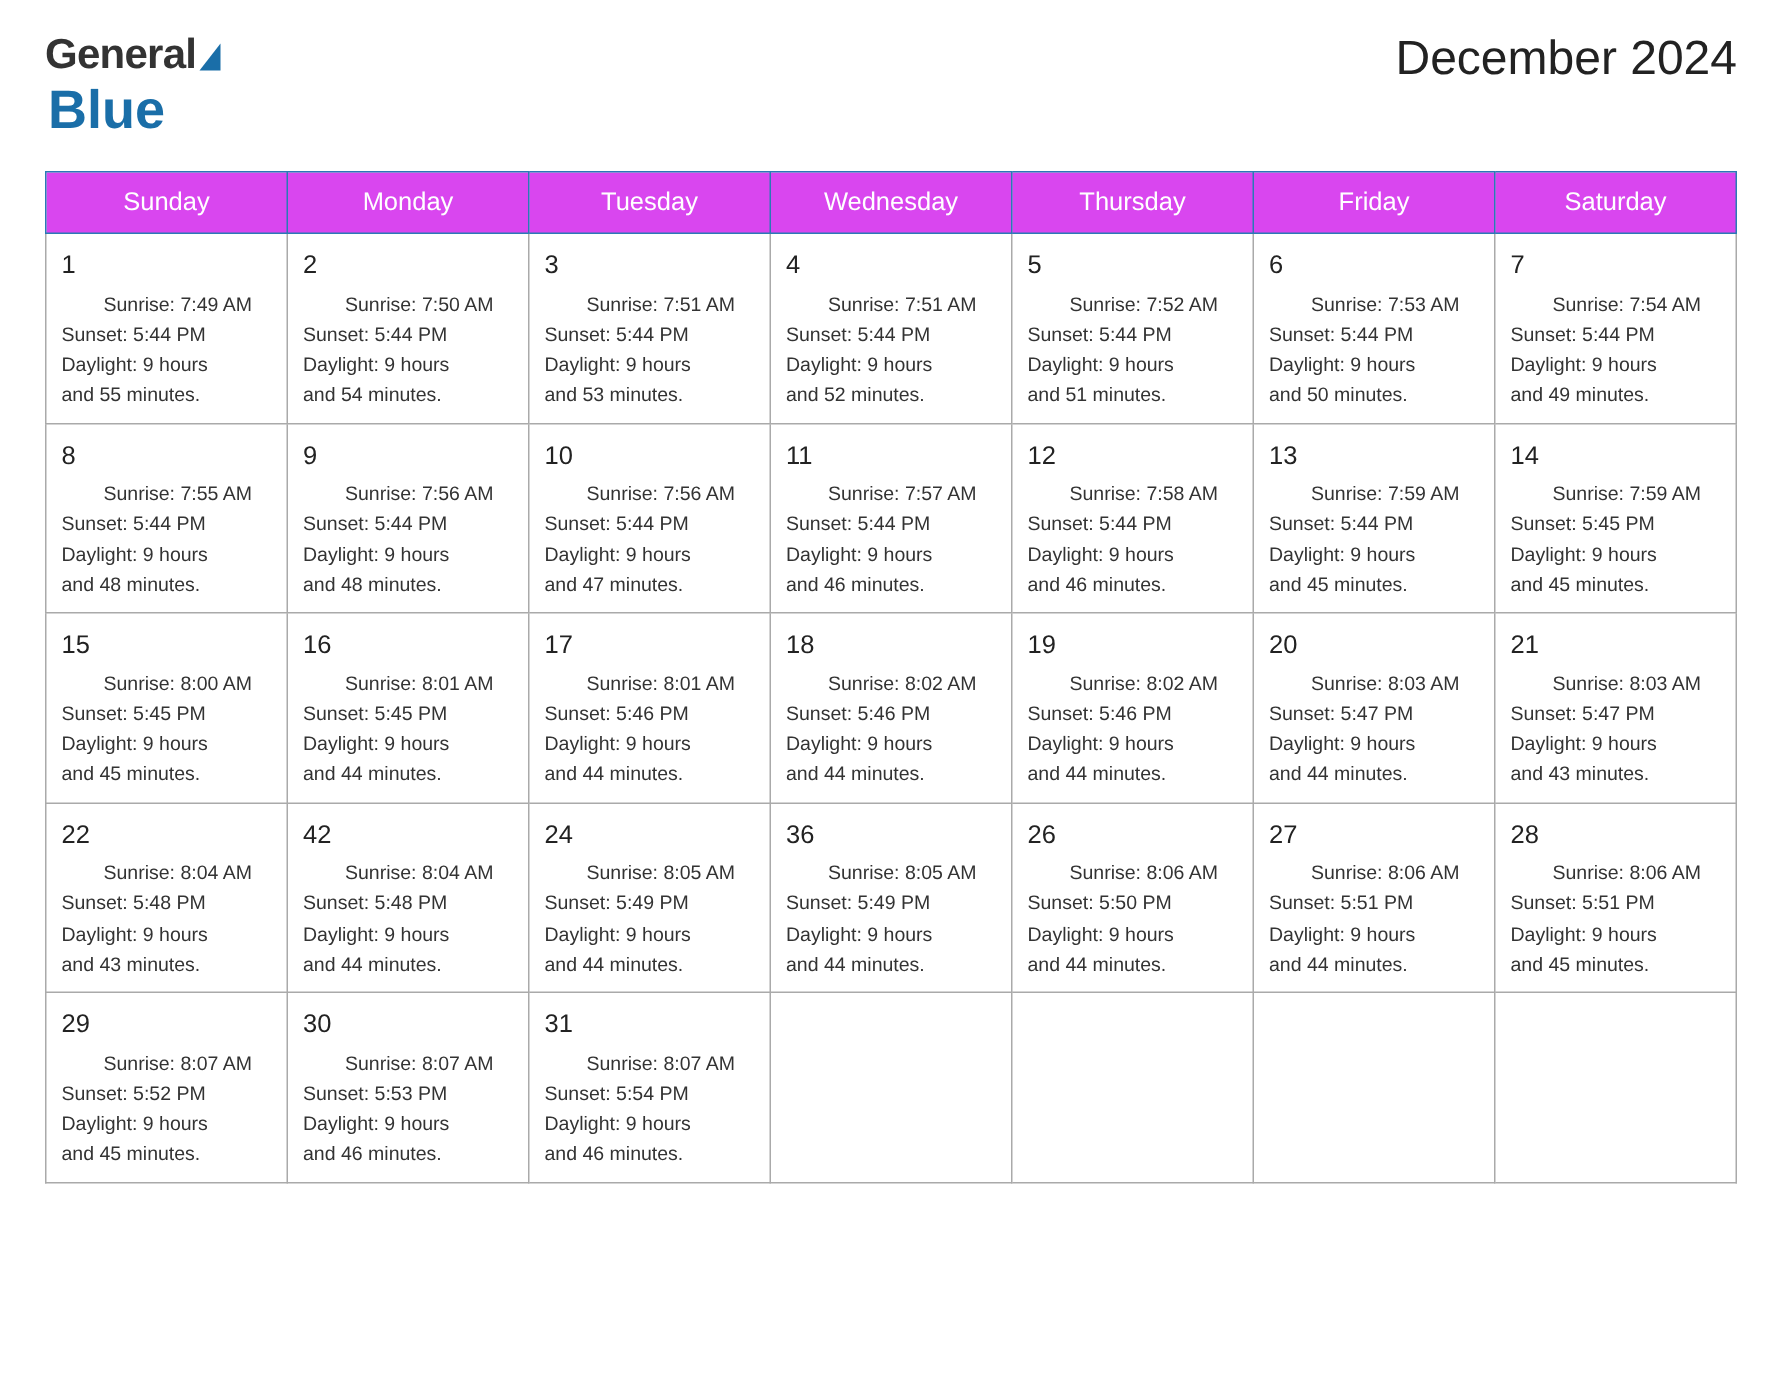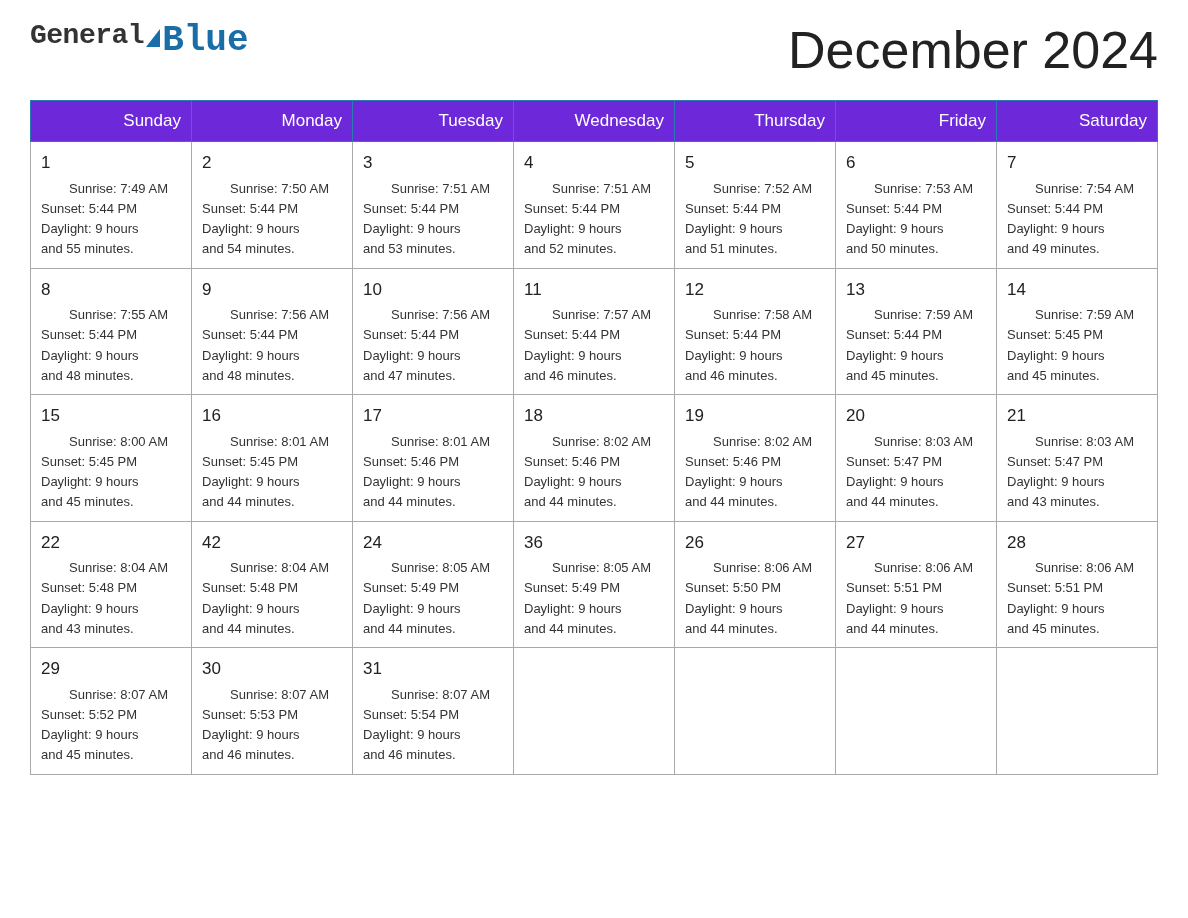--- a/index.html
+++ b/index.html
@@ -11,23 +11,22 @@
       padding: 20px 30px;
     }
     .header {
       display: flex;
       justify-content: space-between;
       align-items: flex-start;
       margin-bottom: 20px;
     }
     .logo {
       display: flex;
-      flex-direction: row;
+      flex-direction: column;
       align-items: flex-start;
-      font-family: Liberation Mono, monospace;
     }
     .logo-general {
       font-size: 28px;
       font-weight: bold;
       color: #333;
       letter-spacing: -0.5px;
     }
     .logo-triangle {
       width: 0;
       height: 0;
@@ -43,38 +42,38 @@
       margin-left: 2px;
     }
     .logo-full {
       display: flex;
       align-items: center;
     }
     .title-section {
       text-align: right;
     }
     .month-title {
-      font-size: 52px;
+      font-size: 32px;
       font-weight: normal;
       color: #222;
     }
     .location {
       font-size: 22px;
       color: #555;
       margin-top: 4px;
     }
     table {
       width: 100%;
       border-collapse: collapse;
     }
     thead th {
-      background-color: #6d28d9;
+      background-color: #d946ef;
       color: #fff;
       padding: 10px 10px;
-      text-align: right;
+      text-align: center;
       font-size: 17px;
       font-weight: normal;
       border: 1px solid #2a7ab5;
     }
     tbody td {
       border: 1px solid #aaa;
       padding: 8px 10px;
       vertical-align: top;
       width: 14.28%;
       font-size: 13.5px;

